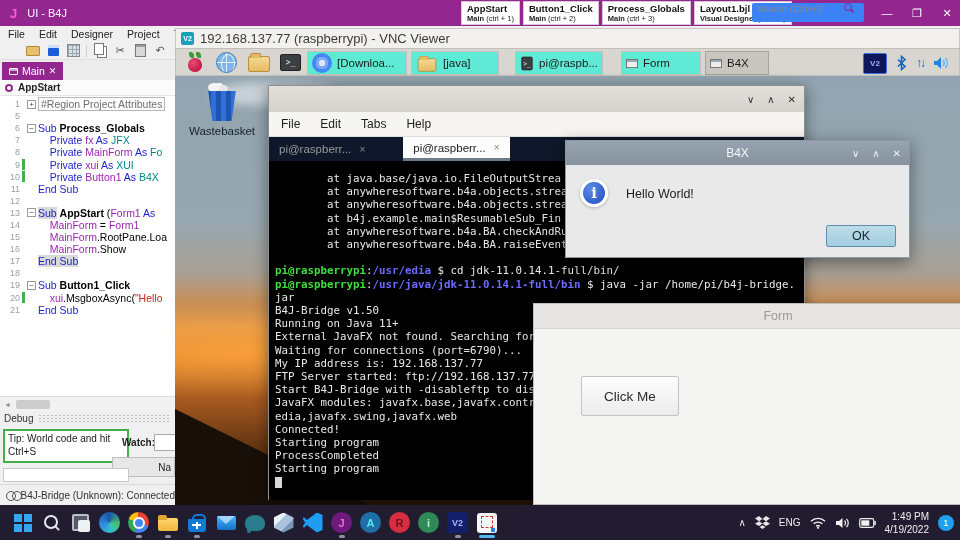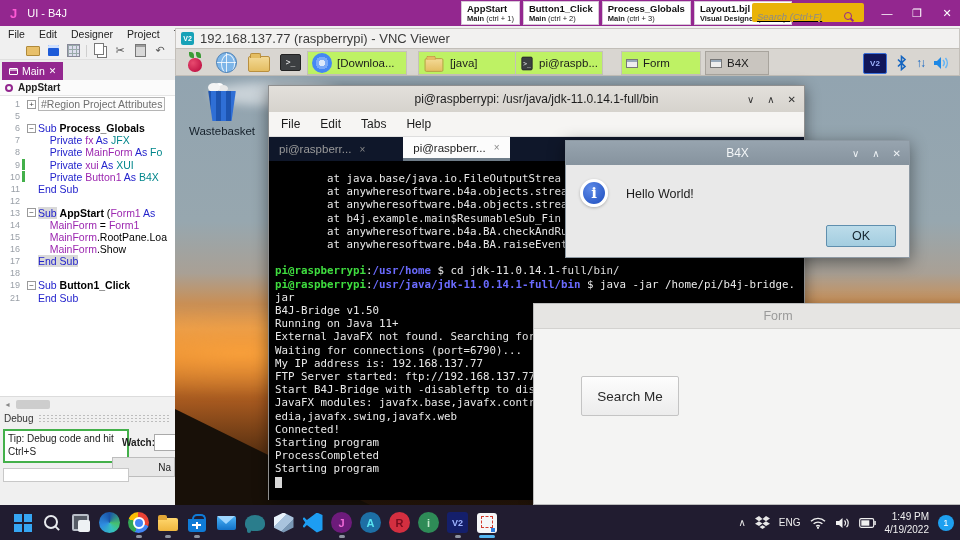--- a/index.html
+++ b/index.html
@@ -10,21 +10,21 @@
 
   
   .ide-titlebar { left:0; top:0; width:960px; height:26px; background:#93278f; display:flex; align-items:center; z-index:1; }
   .ide-logo { color:#ff5ad5; font-weight:bold; font-size:13px; margin-left:10px; }
   .ide-title { color:#fff; font-size:11px; margin-left:10px; }
   .quick-tabs { position:absolute; left:461px; top:1px; display:flex; gap:3px; }
   .qt { background:#fff; border:1px solid #d8c6d8; padding:1px 5px 2px 5px; height:24px; cursor:default; }
   .qt-title { font-size:9.5px; font-weight:bold; color:#111; white-space:nowrap; }
   .qt-sub { font-size:7.5px; color:#222; white-space:nowrap; }
   .qt-sub b { font-weight:bold; }
-  .ide-search-wrap { position:absolute; left:752px; top:3px; width:112px; height:19px; background:#eab308; border-radius:2px; display:flex; align-items:flex-end;text-decoration:underline; }
+  .ide-search-wrap { position:absolute; left:752px; top:3px; width:112px; height:19px; background:#3b82f6; border-radius:2px; display:flex; align-items:flex-start; }
   .ide-search { border:none; outline:none; width:92px; font-size:9.5px; padding-left:5px; background:transparent; font-family:"Liberation Sans", sans-serif; }
   .ide-search::placeholder { font-style:italic; color:#8a8a8a; }
   .mag { width:10px; height:10px; position:relative; }
   .mag::before { content:""; position:absolute; width:6px; height:6px; border:1.5px solid #93278f; border-radius:50%; left:0; top:0; }
   .mag::after { content:""; position:absolute; width:1.5px; height:4px; background:#93278f; transform:rotate(-45deg); left:7px; top:6px; }
   .win-controls { position:absolute; right:6px; top:0; height:26px; display:flex; align-items:center; gap:16px; }
   .win-btn { color:#fff; font-size:11px; width:14px; text-align:center; cursor:default; }
 
   .ide-menubar { left:0; top:26px; width:960px; height:16px; background:#f0f0f0; display:flex; align-items:center; gap:14px; padding-left:8px; z-index:1; }
   .ide-menu-item { font-size:10.5px; color:#222; white-space:nowrap; }
@@ -95,21 +95,21 @@
   .raspberry { width:18px; height:20px; position:relative; }
   .raspberry::after { content:""; position:absolute; left:2px; top:6px; width:14px; height:14px; background:radial-gradient(circle at 35% 35%, #e84a6f, #c51a4a 70%); border-radius:48%; }
   .raspberry::before { content:""; position:absolute; left:3px; top:0px; width:5px; height:6px; background:#3a9a35; border-radius:0 70% 0 70%; box-shadow:7px 0 0 #3a9a35; }
   .globe { width:21px; height:21px; border-radius:50%; background:#7db5e8; border:1px solid #4a7fb5; position:relative; overflow:hidden; }
   .globe::before { content:""; position:absolute; inset:0; border-radius:50%; background:linear-gradient(transparent 45%, rgba(255,255,255,.8) 45% 52%, transparent 52%), linear-gradient(90deg, transparent 45%, rgba(255,255,255,.8) 45% 52%, transparent 52%); }
   .globe::after { content:""; position:absolute; left:4px; top:1px; width:12px; height:18px; border:1px solid rgba(255,255,255,.8); border-radius:50%; }
   .pi-folder { width:22px; height:16px; background:linear-gradient(#f3d995,#e4bd62); border:1px solid #b98f3e; border-radius:2px; position:relative; margin-top:3px; }
   .pi-folder::before { content:""; position:absolute; top:-4px; left:1px; width:9px; height:4px; background:#e4bd62; border:1px solid #b98f3e; border-bottom:none; border-radius:2px 2px 0 0; }
   .pi-term { width:21px; height:17px; background:#3c3f41; border:1px solid #222; border-radius:2px; color:#e8e8e8; font-family:"DejaVu Sans Mono", monospace; font-size:8px; display:flex; align-items:center; justify-content:center; }
   .chromium { width:20px; height:20px; border-radius:50%; background:radial-gradient(circle, #dce8fb 0 24%, #7aa9f7 25% 45%, #4587f3 46%); }
-  .pi-winbtn { position:absolute; top:2px; height:24px; display:flex; align-items:center; gap:5px; padding:0 4px; border:1px solid #c5c1ba; background:#bef264; font-size:11.5px; color:#1c1c1c; overflow:hidden; white-space:nowrap; }
+  .pi-winbtn { position:absolute; top:2px; height:24px; display:flex; align-items:center; gap:5px; padding:0 4px; border:1px solid #c5c1ba; background:#5eead4; font-size:11.5px; color:#1c1c1c; overflow:hidden; white-space:nowrap; }
   .pi-winbtn.pressed { background:#c9c5bf; border-color:#a8a49d; }
   .pi-winbtn .wicon-mini { width:12px; height:9px; background:#eee; border:1px solid #777; box-shadow:inset 0 2px 0 #9ab; flex:none; }
   .pi-tray { position:absolute; right:8px; top:2px; height:24px; display:flex; align-items:center; gap:9px; }
   .pi-vnc-tray { width:24px; height:21px; background:#10165a; border:1px solid #3a6fd8; border-radius:2px; color:#9fb4ff; font-size:8px; font-weight:bold; display:flex; align-items:center; justify-content:center; }
   .arrow-pair { color:#1565c0; font-size:12px; font-weight:bold; letter-spacing:-2px; }
 
   .pi-desktop { left:175px; top:76px; width:785px; height:429px; overflow:hidden; z-index:2;
     background:linear-gradient(180deg, #92a4b0 0%, #97a7af 34%, #a9a095 46%, #c98f55 53%, #e29a4e 59%, #d07a2c 66%, #a4581f 76%, #5e3312 87%, #26160a 100%); }
   .cloud { position:absolute; left:35px; top:6px; width:130px; height:24px; background:rgba(255,255,255,.5); border-radius:50%; filter:blur(5px); }
   .glow { position:absolute; left:-60px; top:54%; width:420px; height:90px; background:radial-gradient(ellipse at 30% 50%, rgba(255,165,60,.85), rgba(255,130,30,0) 70%); filter:blur(3px); }
@@ -264,36 +264,41 @@
       <div class="code-line"><span class="ln">10</span><span class="chbar on"></span><span class="fold none"></span><span class="code-text"><span class="seg-plain">    </span><span class="seg-kw">Private </span><span class="seg-var">Button1</span><span class="seg-kw"> As </span><span class="seg-type">B4X</span></span></div>
       <div class="code-line"><span class="ln">11</span><span class="chbar"></span><span class="fold none"></span><span class="code-text"><span class="seg-kw">End Sub</span></span></div>
       <div class="code-line"><span class="ln">12</span><span class="chbar"></span><span class="fold none"></span><span class="code-text"></span></div>
       <div class="code-line"><span class="ln">13</span><span class="chbar"></span><span class="fold">−</span><span class="code-text"><span class="seg-kwhl">Sub</span><span class="seg-plain"> </span><span class="seg-name">AppStart</span><span class="seg-plain"> (</span><span class="seg-var">Form1</span><span class="seg-kw"> As </span></span></div>
       <div class="code-line"><span class="ln">14</span><span class="chbar"></span><span class="fold none"></span><span class="code-text"><span class="seg-plain">    </span><span class="seg-var">MainForm</span><span class="seg-plain"> = </span><span class="seg-var">Form1</span></span></div>
       <div class="code-line"><span class="ln">15</span><span class="chbar"></span><span class="fold none"></span><span class="code-text"><span class="seg-plain">    </span><span class="seg-var">MainForm</span><span class="seg-plain">.RootPane.Loa</span></span></div>
       <div class="code-line"><span class="ln">16</span><span class="chbar"></span><span class="fold none"></span><span class="code-text"><span class="seg-plain">    </span><span class="seg-var">MainForm</span><span class="seg-plain">.Show</span></span></div>
       <div class="code-line"><span class="ln">17</span><span class="chbar"></span><span class="fold none"></span><span class="code-text"><span class="seg-kwhl">End Sub</span></span></div>
       <div class="code-line"><span class="ln">18</span><span class="chbar"></span><span class="fold none"></span><span class="code-text"></span></div>
       <div class="code-line"><span class="ln">19</span><span class="chbar"></span><span class="fold">−</span><span class="code-text"><span class="seg-kw">Sub </span><span class="seg-name">Button1_Click</span></span></div>
+      <div class="code-line"><span class="ln">20</span><span class="chbar on"></span><span class="fold none"></span><span class="code-text"><span class="seg-plain">    </span><span class="seg-var">xui</span><span class="seg-plain">.MsgboxAsync(</span><span class="seg-str">"Hello</span></span></div>
       <div class="code-line"><span class="ln">21</span><span class="chbar"></span><span class="fold none"></span><span class="code-text"><span class="seg-kw">End Sub</span></span></div>
     </div>
   <div class="abs code-hscroll">
     <span class="hs-arrow">◂</span>
     <span class="hs-thumb"></span>
   </div>
   <div class="abs debug-panel">
     <div class="debug-header">
       <span class="debug-title">Debug</span>
       <span class="debug-dots"></span>
     </div>
-    <div class="tip-box">Tip: Debug code and hit Ctrl+S</div>
+    <div class="tip-box">Tip: World code and hit Ctrl+S</div>
     <span class="watch-label">Watch:</span>
     <span class="watch-input"></span>
     <div class="name-col">Na</div>
     <span class="watch-row"></span>
+  </div>
+  <div class="abs ide-statusbar">
+    <span class="link-icon"></span>
+    <span class="status-text">B4J-Bridge (Unknown): Connected</span>
   </div>
 
   <div class="abs vnc-titlebar">
     <span class="vnc-badge">V2</span>
     <span class="vnc-title">192.168.137.77 (raspberrypi) - VNC Viewer</span>
   </div>
 
   <div class="abs pi-taskbar">
     <div class="pi-launchers">
       <span class="pil">
@@ -307,21 +312,21 @@
         </span>
       <span class="pil">
           <span class="pi-term">&gt;_</span>
         </span>
     </div>
     <div id="piWinButtons">
         <div class="pi-winbtn" style="left: 131px; width: 100px;">
           <span class="chromium"></span>
           <span>[Downloa...</span>
         </div>
-        <div class="pi-winbtn" style="left: 242px; width: 100px;">
+        <div class="pi-winbtn" style="left: 235px; width: 88px;">
           <span class="pi-folder" style="transform: scale(0.85);"></span>
           <span>[java]</span>
         </div>
         <div class="pi-winbtn" style="left: 339px; width: 88px;">
           <span class="pi-term" style="transform: scale(0.8);">&gt;_</span>
           <span>pi@raspb...</span>
         </div>
         <div class="pi-winbtn" style="left: 445px; width: 80px;">
           <span class="wicon-mini"></span>
           <span>Form</span>
@@ -351,21 +356,20 @@
     <div class="wastebasket">
       <div class="wb-icon">
           <span class="wb-body"></span>
         </div>
       <div class="wb-label">Wastebasket</div>
     </div>
   </div>
 
   <div class="abs terminal">
     <div class="term-titlebar">
-      <span>pi@raspberrypi: /usr/java/jdk-11.0.14.1-full/bin</span>
       <div class="term-controls">
         <span>∨</span>
         <span>∧</span>
         <span>✕</span>
       </div>
     </div>
     <div class="term-menubar" id="termMenu">
         <span class="term-menu-item">File</span>
         <span class="term-menu-item">Edit</span>
         <span class="term-menu-item">Tabs</span>
@@ -382,21 +386,21 @@
         </div>
       </div>
     <div class="term-body" id="termBody">
         <div class="t-line"><span class="t-w">        at java.base/java.io.FileOutputStrea</span></div>
         <div class="t-line"><span class="t-w">        at anywheresoftware.b4a.objects.strea</span></div>
         <div class="t-line"><span class="t-w">        at anywheresoftware.b4a.objects.strea</span></div>
         <div class="t-line"><span class="t-w">        at b4j.example.main$ResumableSub_Fin</span></div>
         <div class="t-line"><span class="t-w">        at anywheresoftware.b4a.BA.checkAndRu</span></div>
         <div class="t-line"><span class="t-w">        at anywheresoftware.b4a.BA.raiseEvent</span></div>
         <div class="t-line">&nbsp;</div>
-        <div class="t-line"><span class="t-g">pi@raspberrypi</span><span class="t-w">:</span><span class="t-b">/usr/home</span><span class="t-w"> $ cd jdk-11.0.14.1-full/bin/</span></div>
+        <div class="t-line"><span class="t-g">pi@raspberrypi</span><span class="t-w">:</span><span class="t-b">/usr/edia</span><span class="t-w"> $ cd jdk-11.0.14.1-full/bin/</span></div>
         <div class="t-line"><span class="t-g">pi@raspberrypi</span><span class="t-w">:</span><span class="t-b">/usr/java/jdk-11.0.14.1-full/bin</span><span class="t-w"> $ java -jar /home/pi/b4j-bridge.</span></div>
         <div class="t-line"><span class="t-w">jar</span></div>
         <div class="t-line"><span class="t-w">B4J-Bridge v1.50</span></div>
         <div class="t-line"><span class="t-w">Running on Java 11+</span></div>
         <div class="t-line"><span class="t-w">External JavaFX not found. Searching for</span></div>
         <div class="t-line"><span class="t-w">Waiting for connections (port=6790)...</span></div>
         <div class="t-line"><span class="t-w">My IP address is: 192.168.137.77</span></div>
         <div class="t-line"><span class="t-w">FTP Server started: ftp://192.168.137.77</span></div>
         <div class="t-line"><span class="t-w">Start B4J-Bridge with -disableftp to dis</span></div>
         <div class="t-line"><span class="t-w">JavaFX modules: javafx.base,javafx.contr</span></div>
@@ -406,21 +410,21 @@
         <div class="t-line"><span class="t-w">ProcessCompleted</span></div>
         <div class="t-line"><span class="t-w">Starting program</span></div>
         <div class="t-line"><span class="t-cursor"></span></div>
       </div>
   </div>
 
   <div class="abs form-window">
     <div class="form-titlebar">
       <span>Form</span>
     </div>
-    <div class="clickme-button">Search Me</div>
+    <div class="clickme-button">Click Me</div>
   </div>
 
   <div class="abs b4x-dialog">
     <div class="b4x-titlebar">
       <span>B4X</span>
       <div class="b4x-controls">
         <span>∨</span>
         <span>∧</span>
         <span>✕</span>
       </div>

